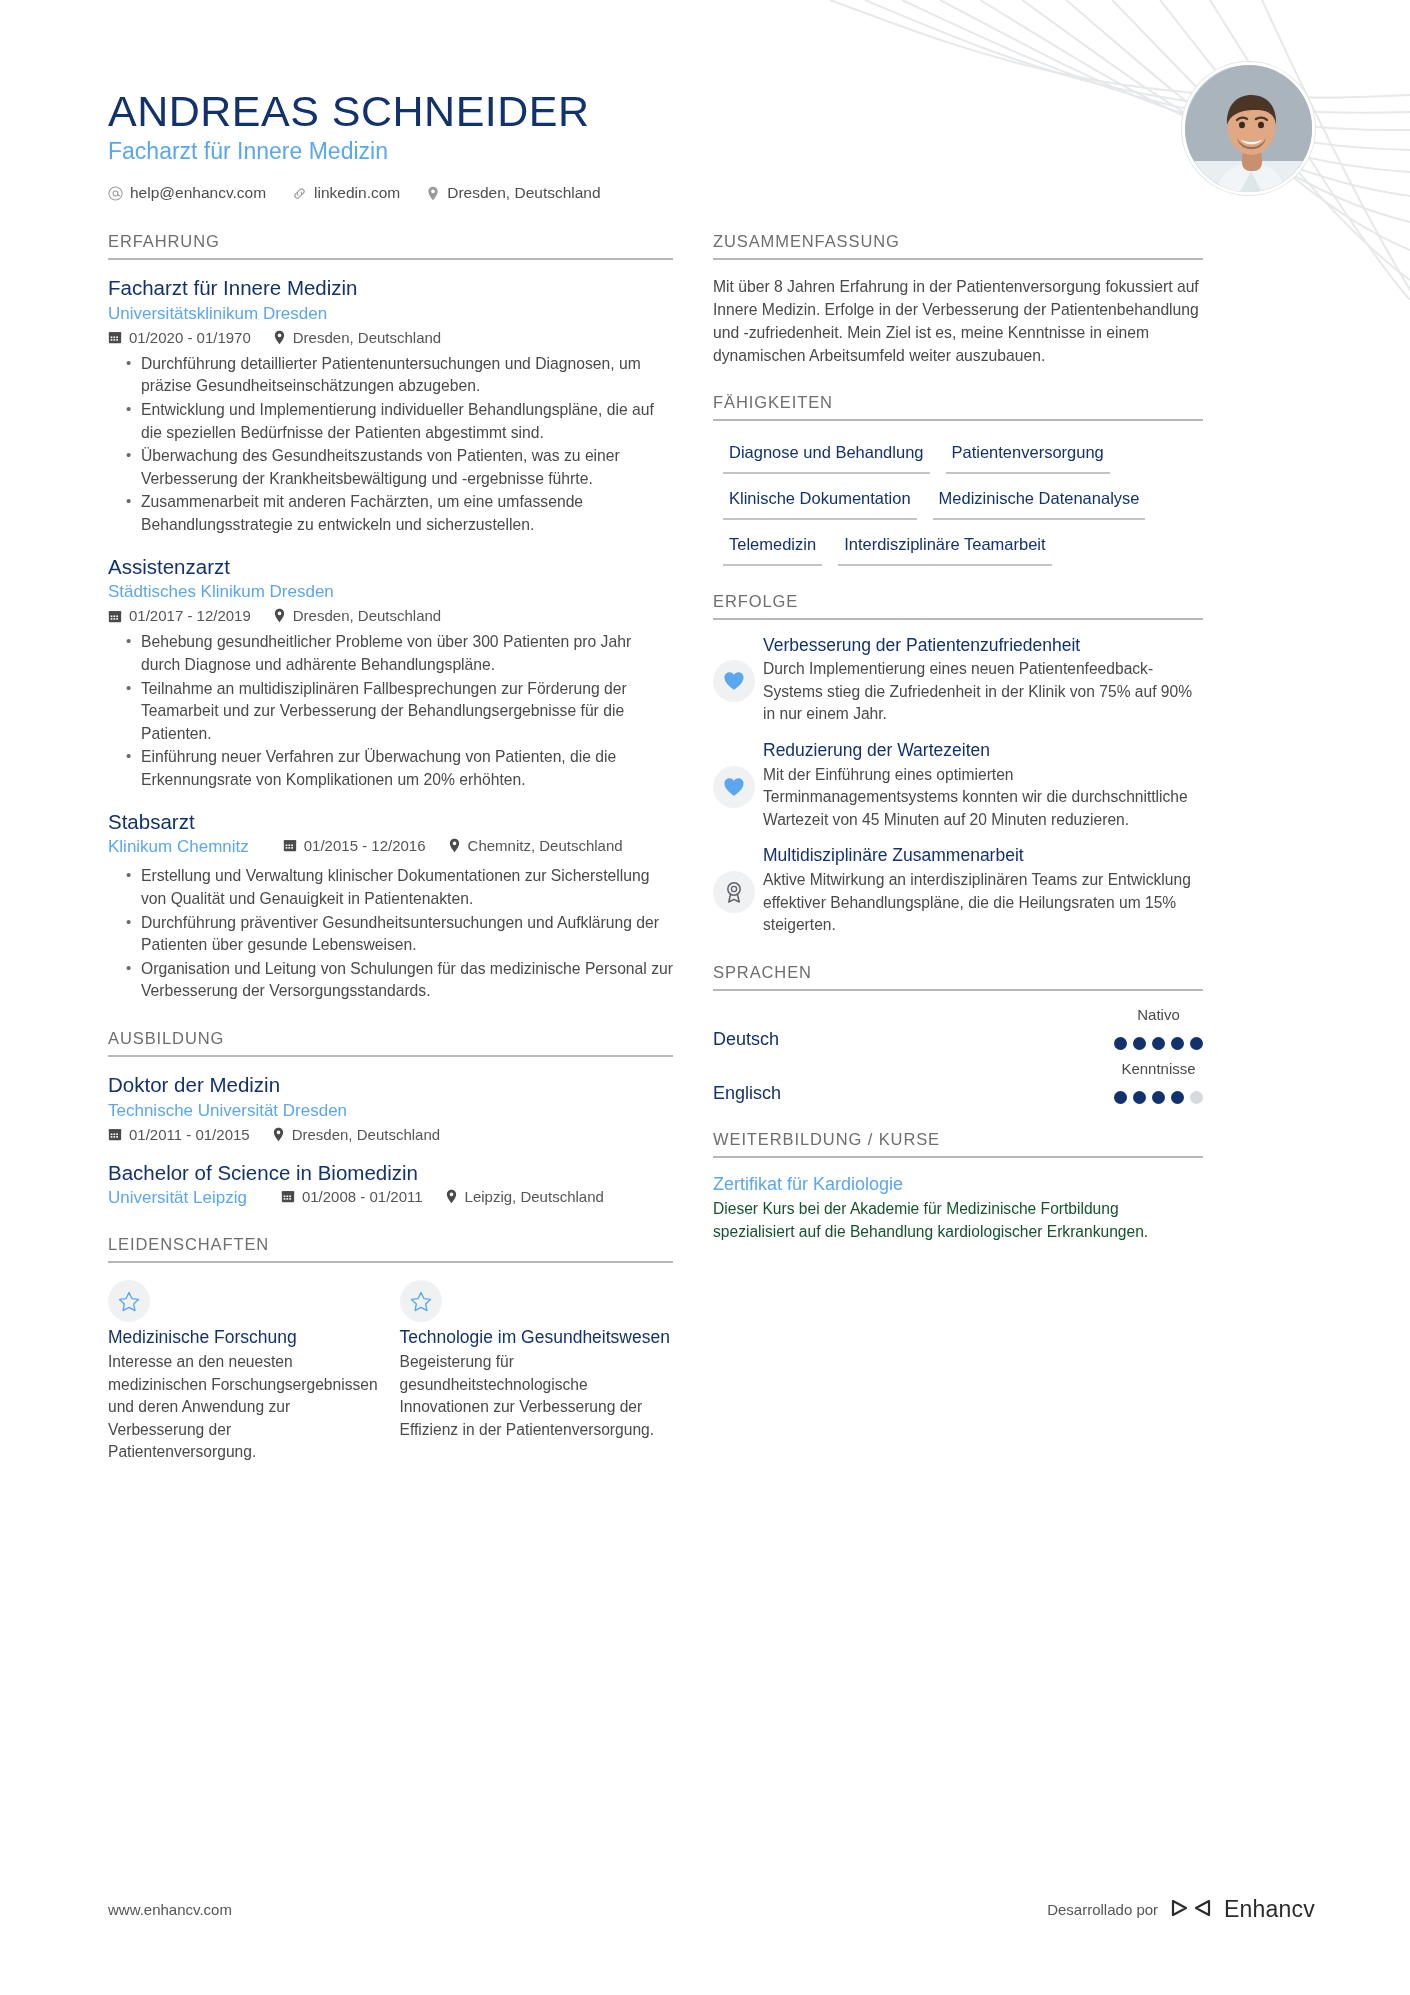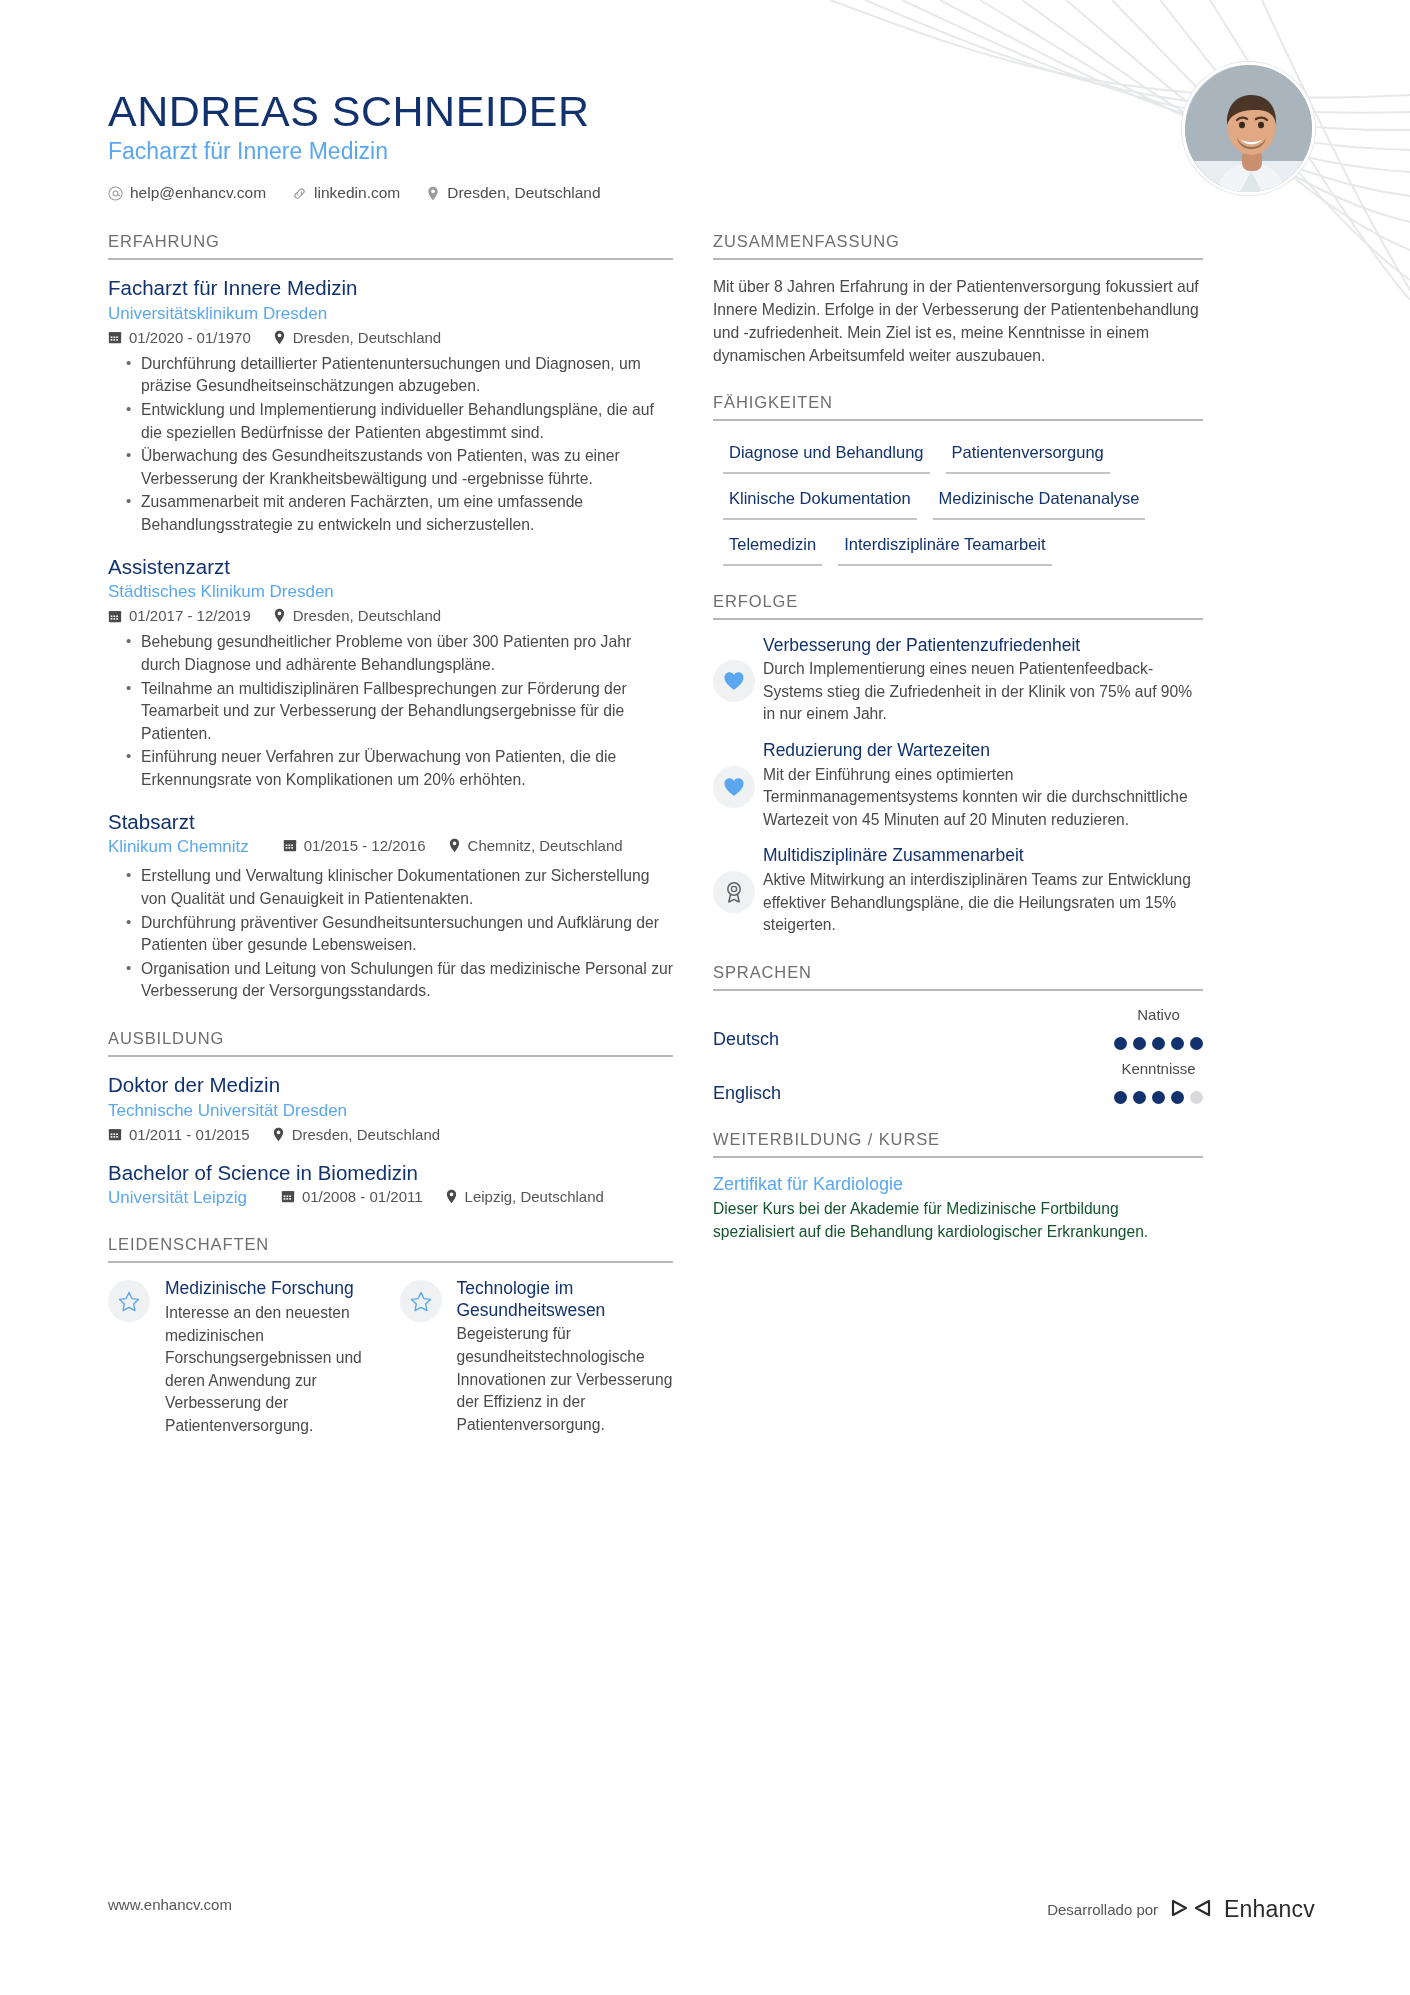--- a/index.html
+++ b/index.html
@@ -193,21 +193,21 @@
     margin-bottom: 2px;
   }
   .ach-desc {
     font-size: 15.6px;
     line-height: 1.45;
     color: #4a4a4a;
   }
 
   
   .passions-wrap { display: flex; gap: 18px; }
-  .passion { display: flex; gap: 15px; width: 50%; align-items: flex-start; }
+  .passion { display: flex; gap: 5px; width: 50%; align-items: flex-start; flex-direction: column; }
   .passion-icon {
     flex: none;
     width: 42px; height: 42px;
     border-radius: 50%;
     background: #f0f1f2;
     display: flex; align-items: center; justify-content: center;
     margin-top: 2px;
   }
   .passion-title {
     font-size: 17.5px;
@@ -239,21 +239,21 @@
   .course-title { font-size: 18px; color: #5aa7ef; line-height: 1.25; }
   .course-desc { font-size: 15.6px; line-height: 1.45; color: #14532d; margin-top: 3px; }
 
   
   .footer {
     position: absolute;
     left: 0; right: 0;
     bottom: 72px;
     padding: 0 95px 0 108px;
     display: flex;
-    align-items: flex-start;
+    align-items: center;
     justify-content: space-between;
     font-size: 15px;
     color: #555;
   }
   .footer-right { display: flex; align-items: center; gap: 12px; }
   .brand-name { font-size: 23px; color: #2b2b2b; letter-spacing: .2px; }
 </style>
 </head>
 <body>
 

